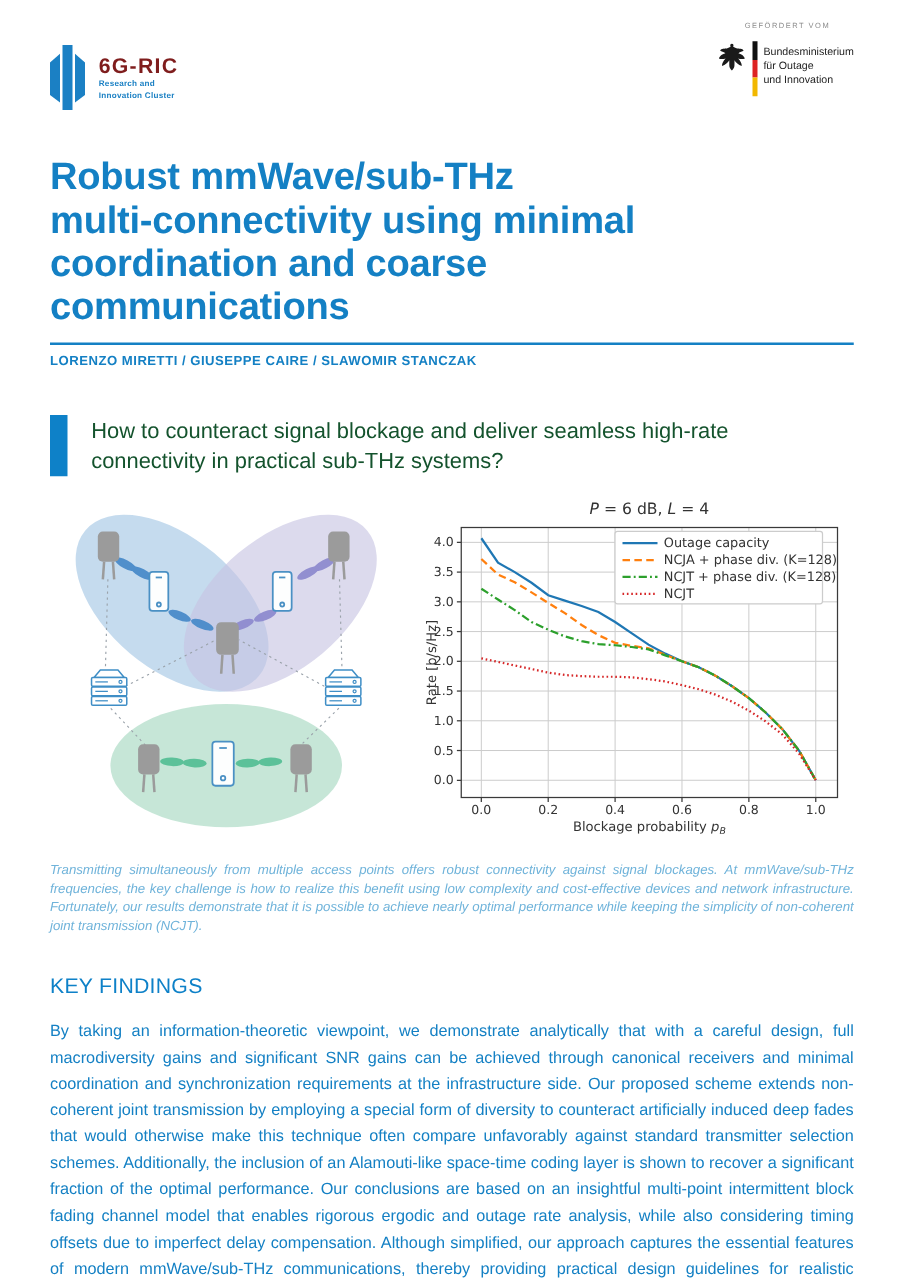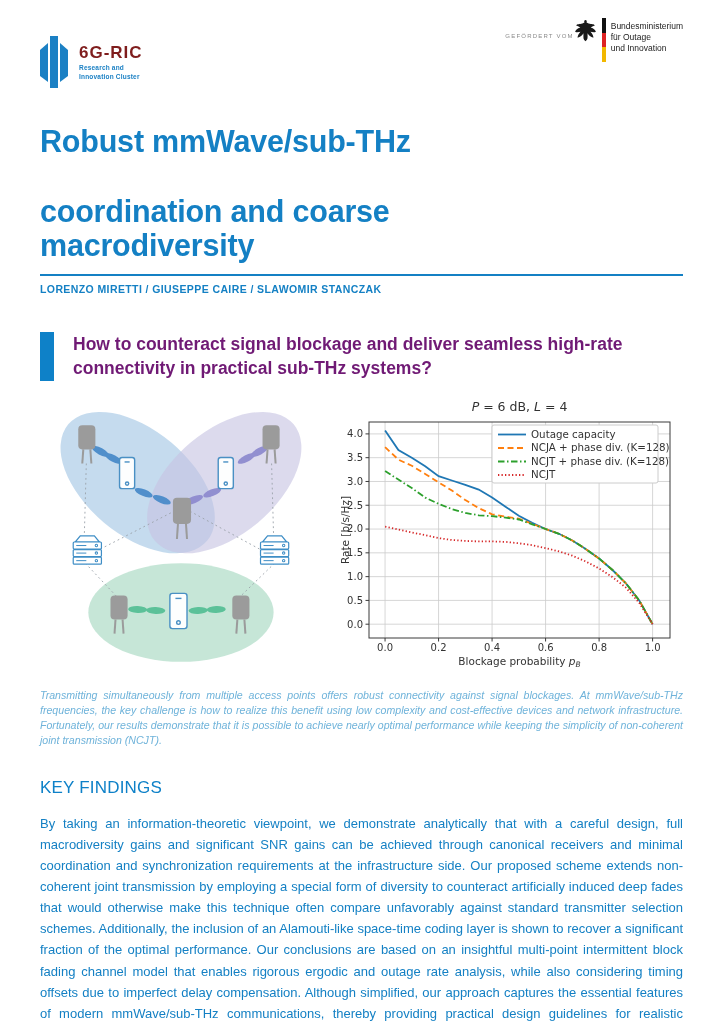--- a/index.html
+++ b/index.html
@@ -9,38 +9,38 @@
     font-family:"Liberation Sans", sans-serif;
     color:#1380c4; overflow:hidden; position:relative;
   }
   .page { padding:30px 40px 0 40px; }
 
   
   .header { display:flex; justify-content:space-between; align-items:flex-start; height:72px; }
   .brand { display:flex; align-items:center; gap:9px; margin-top:6px; }
   .brand-text .brand-name { font-size:17px; font-weight:bold; letter-spacing:1px; color:#7f1d1d; }
   .brand-text .brand-sub { font-size:6.5px; font-weight:bold; color:#1b80c4; line-height:1.45; letter-spacing:.2px; }
-  .funding { display:flex; flex-direction:row; align-items:center; margin-top:-12px; }
+  .funding { display:flex; flex-direction:column; align-items:flex-start; margin-top:-12px; }
   .funding-label { font-size:6px; letter-spacing:1.2px; color:#8a8a8a; margin-left:22px; margin-bottom:9px; }
   .funding-row { display:flex; align-items:flex-start; gap:5px; }
   .flag-stripe { width:4px; height:44px; display:flex; flex-direction:column; }
   .flag-stripe .fs-black { flex:1; background:#111; }
   .flag-stripe .fs-red { flex:1; background:#d22; }
   .flag-stripe .fs-gold { flex:1; background:#f2b800; }
   .funding-text { font-size:8.5px; color:#1c1c1c; line-height:1.3; padding-top:3px; }
 
   
   h1.title { margin-top:22px; font-size:30.5px; line-height:1.14; font-weight:bold; color:#1480c4; letter-spacing:-0.2px; }
   .rule { height:2px; background:#1480c4; margin-top:11px; }
   .authors { margin-top:7px; font-size:10.5px; font-weight:bold; letter-spacing:.4px; color:#1480c4; }
 
   
   .question { display:flex; margin-top:37px; }
   .qbar { width:14px; height:49px; background:#0e81c8; margin-right:19px; flex:none; }
-  .qtext { font-size:17.5px; font-weight:bold; line-height:1.34; color:#701a75; max-width:600px; padding-top:1px; }
+  .qtext { font-size:17.5px; font-weight:normal; line-height:1.34; color:#14532d; max-width:600px; padding-top:1px; }
 
   
   .figure-row { display:flex; margin-top:16px; align-items:flex-start; }
   .diagram-wrap { width:292px; flex:none; }
   .chart-wrap { width:383px; flex:none; margin-left:8px; }
 
   
   .caption { font-size:10.6px; font-style:italic; color:#6fb3da; line-height:1.42; text-align:justify; }
 
   
@@ -81,21 +81,21 @@
         </div>
         <div class="funding-text">
           <div>Bundesministerium</div>
           <div>für Outage</div>
           <div>und Innovation</div>
         </div>
       </div>
     </div>
   </div>
 
-  <h1 class="title"><span>Robust mmWave/sub-THz</span><br><br><span>coordination and coarse</span><br><span>macrodiversity</span></h1>
+  <h1 class="title"><span>Robust mmWave/sub-THz</span><br><span>multi-connectivity using minimal</span><br><span>coordination and coarse</span><br><span>communications</span></h1>
   <div class="rule"></div>
   <div class="authors">LORENZO MIRETTI / GIUSEPPE CAIRE / SLAWOMIR STANCZAK</div>
 
   <div class="question">
     <div class="qbar"></div>
     <div class="qtext">How to counteract signal blockage and deliver seamless high-rate connectivity in practical sub-THz systems?</div>
   </div>
 
   <div class="figure-row">
 

